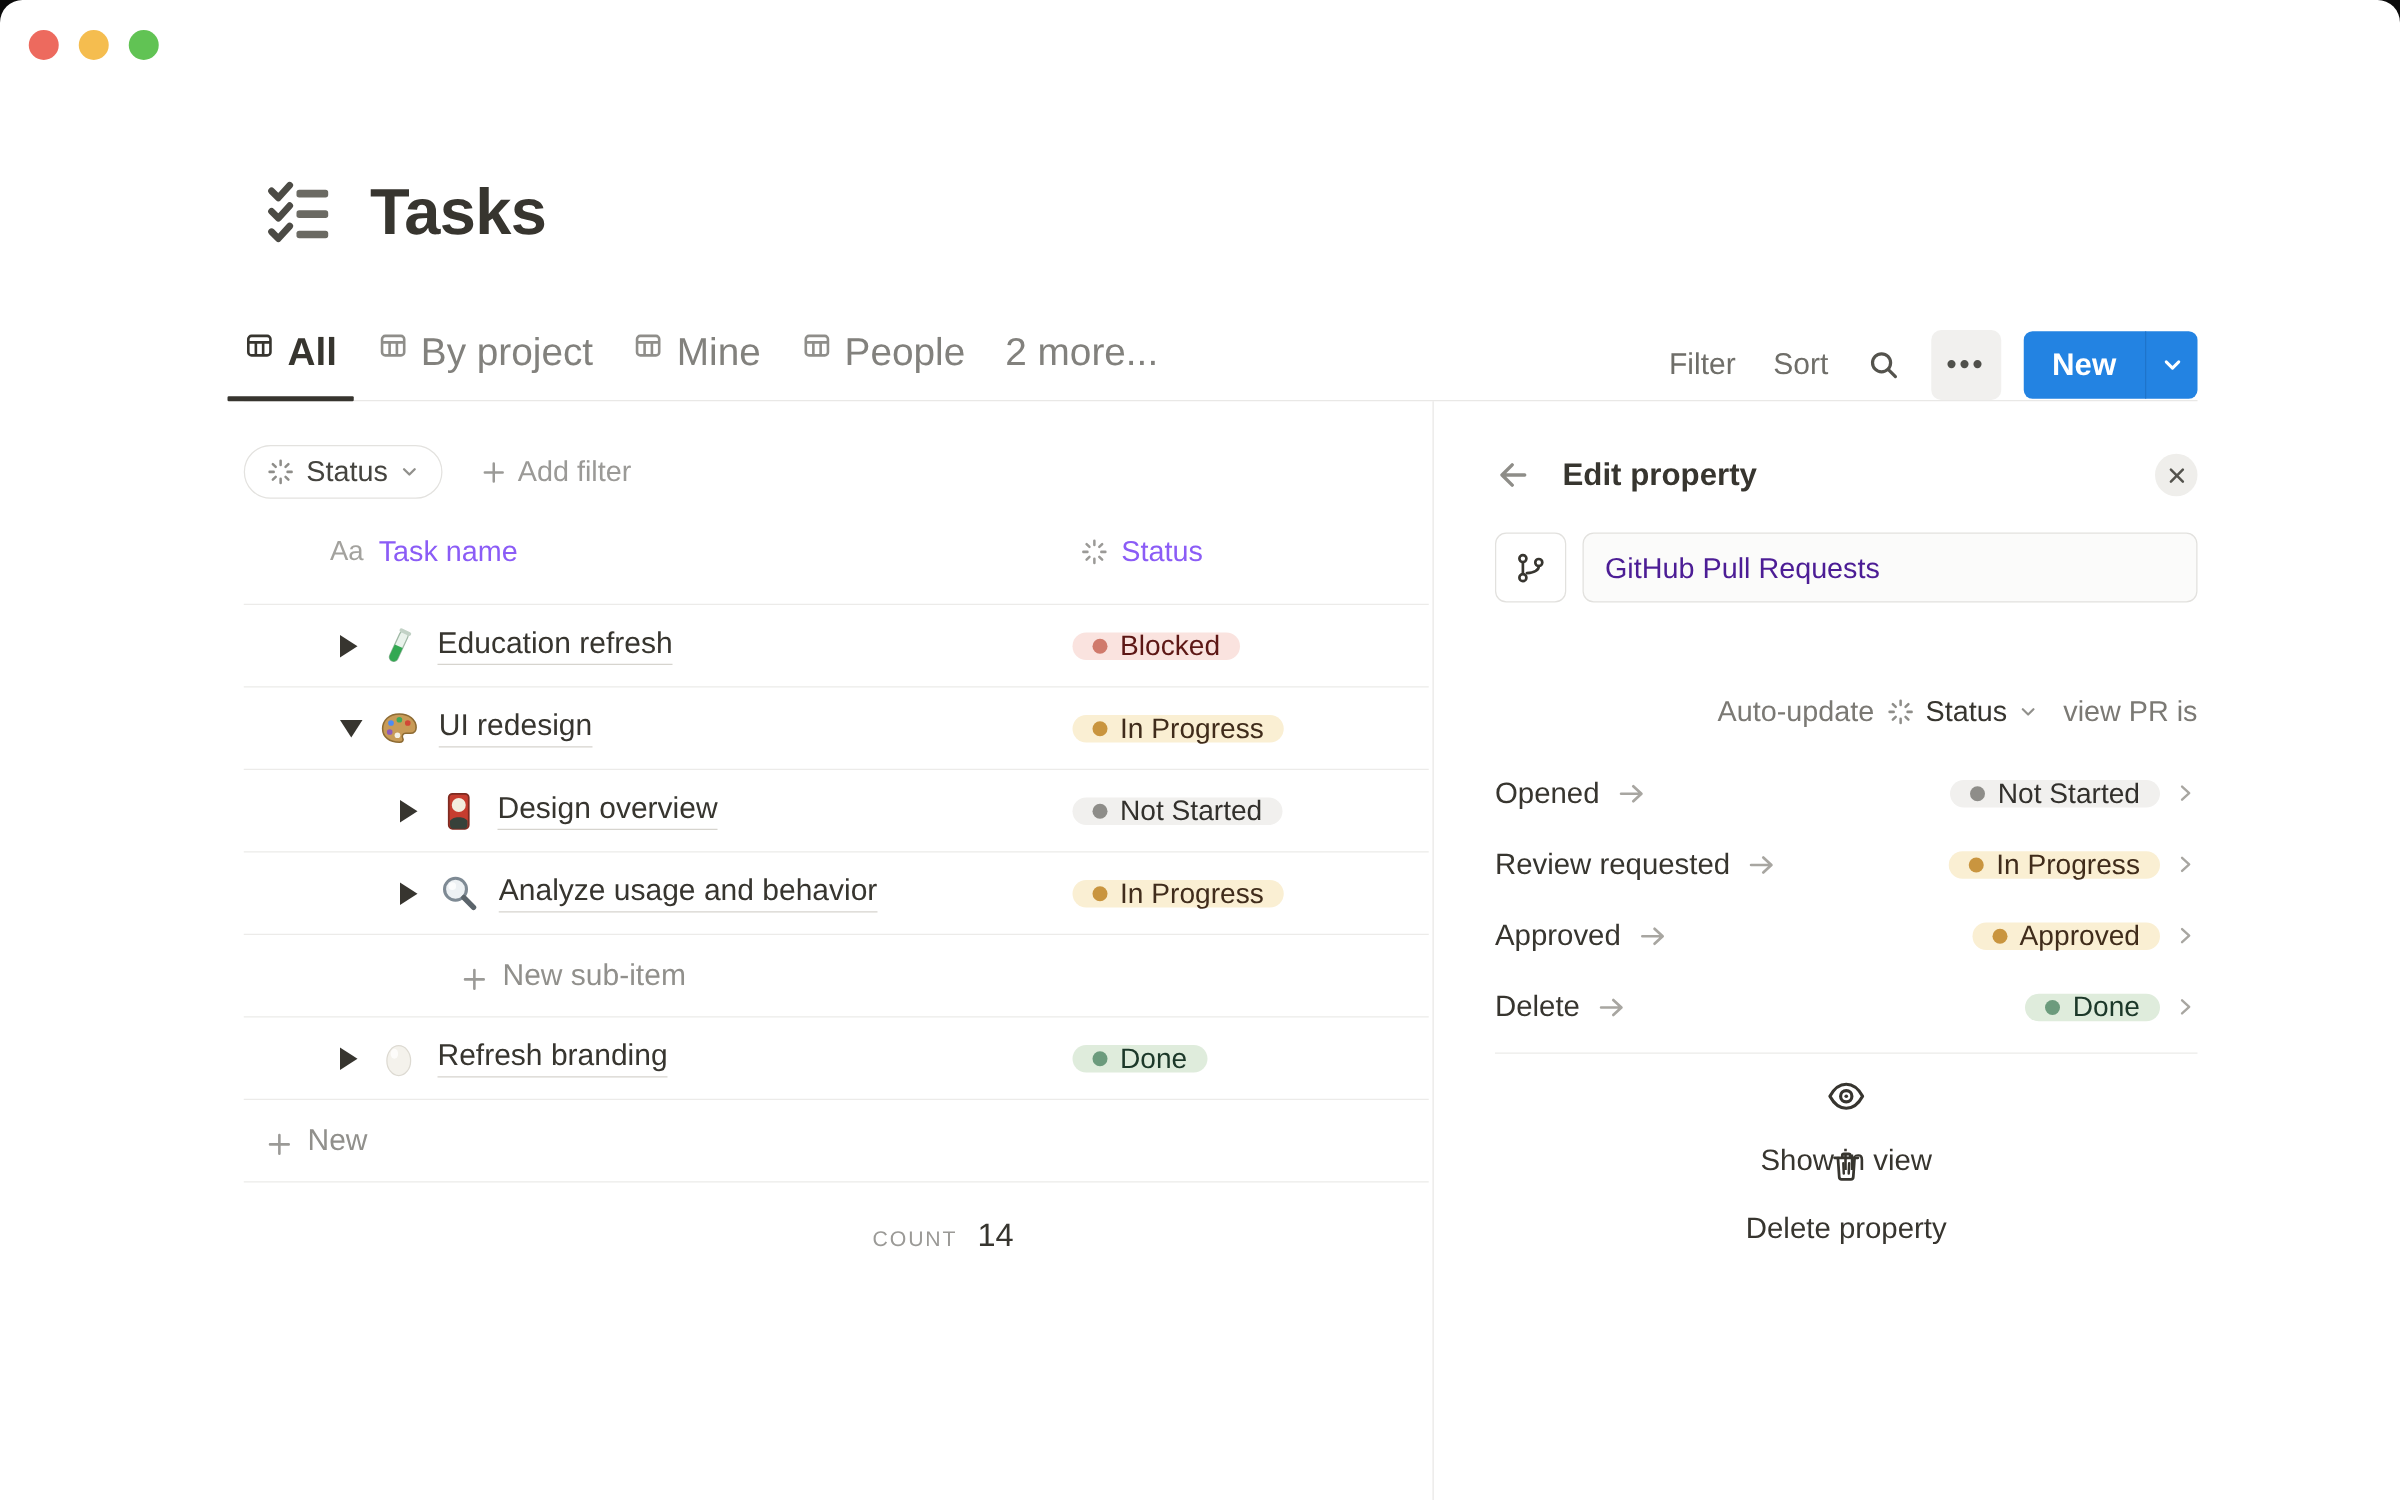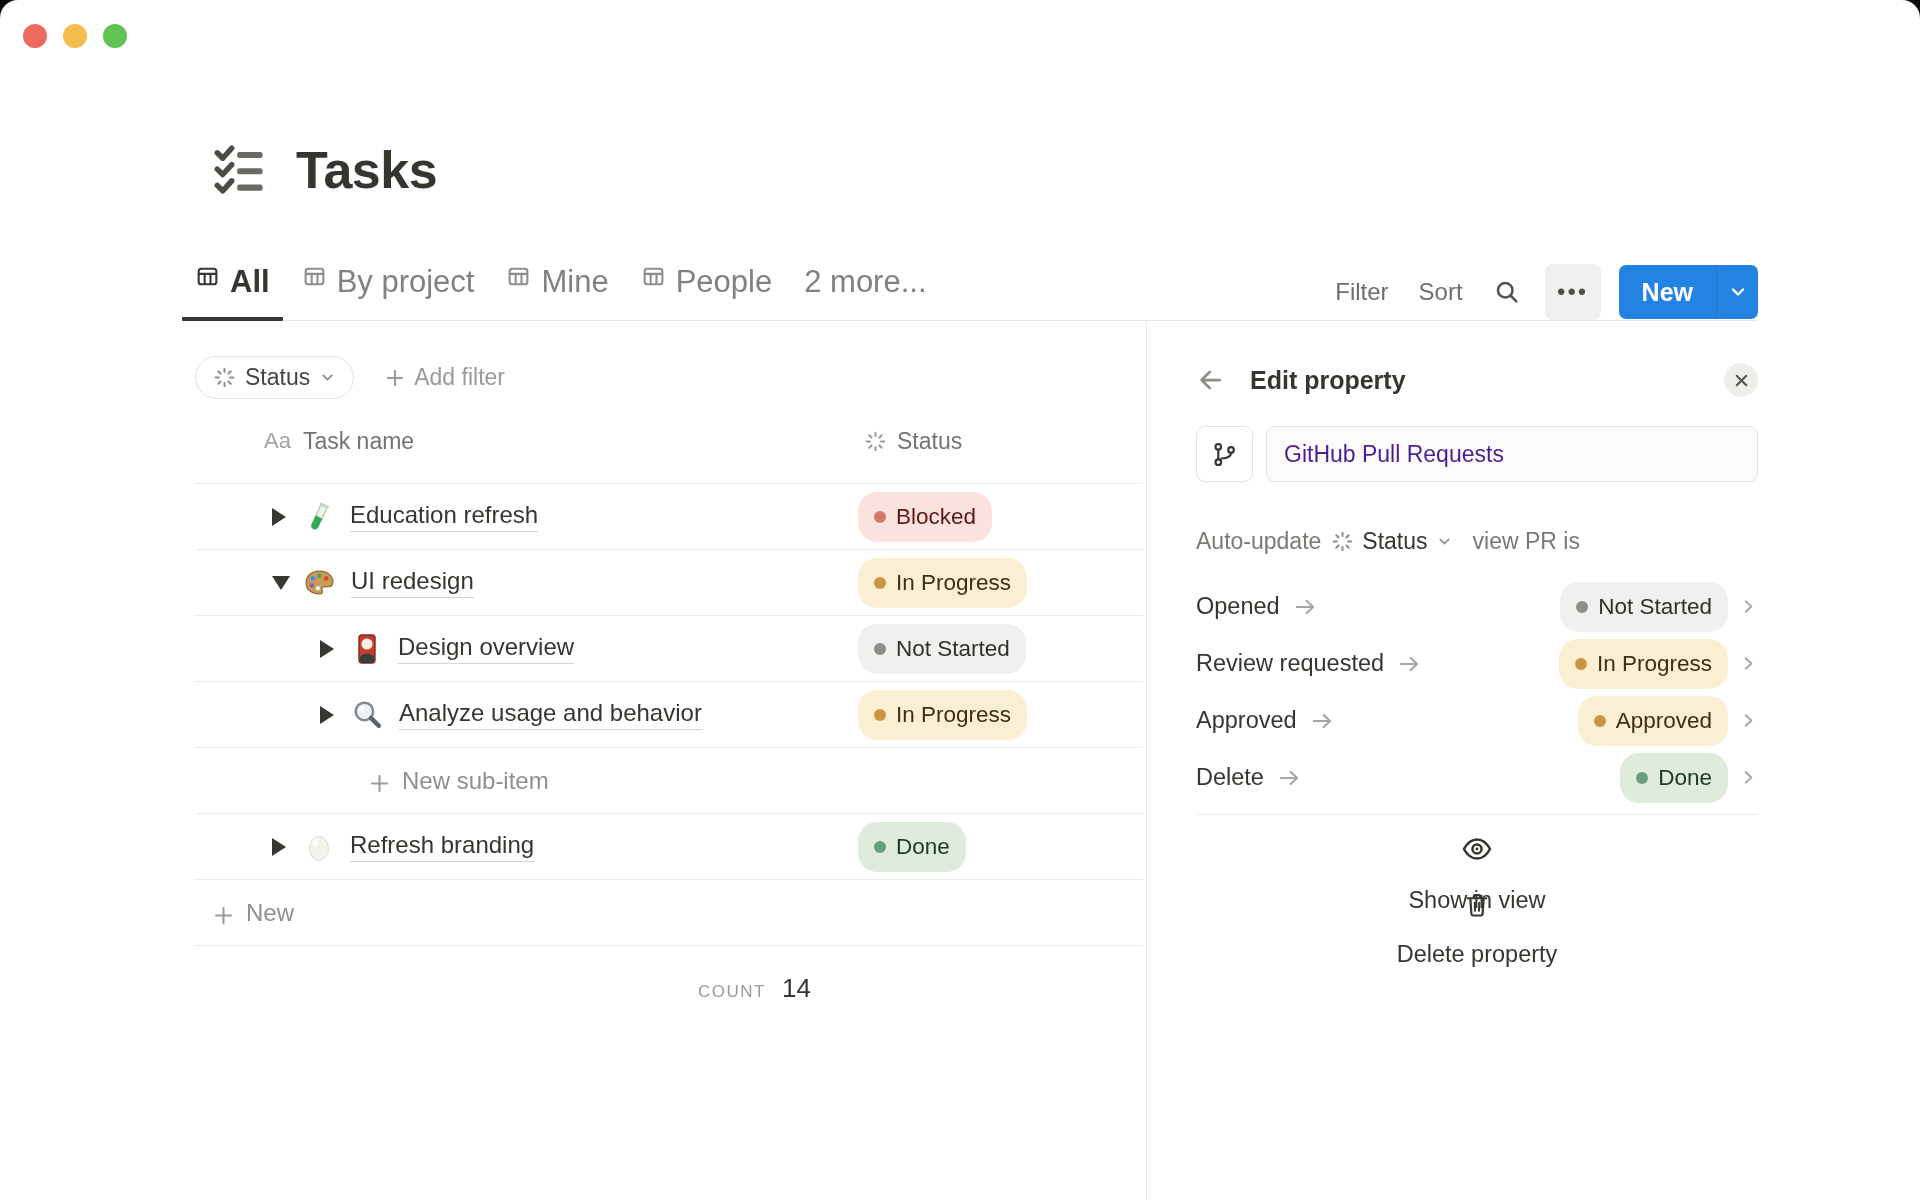--- a/index.html
+++ b/index.html
@@ -34,36 +34,36 @@
   
   .left-area { position:absolute; left:195px; top:321px; width:948px; }
   .filter-row { margin-top:35px; display:flex; align-items:center; }
   .status-chip { height:43px; border:1px solid #E3E2DF; border-radius:22px; display:flex; align-items:center; gap:9px; padding:0 17px; }
   .status-chip .chip-label { font-size:23px; color:#45443F; }
   .add-filter { margin-left:30px; display:flex; align-items:center; gap:8px; font-size:23px; color:#9B9A97; }
 
   .header-row { height:85px; display:flex; align-items:center; border-bottom:1px solid #ECEBE9; }
   .col-name-h { width:663px; display:flex; align-items:center; gap:12px; padding-left:69px; }
   .aa-glyph { font-size:22px; color:#A3A29E; }
-  .col-h-label { font-size:23px; color:#737373; }
+  .col-h-label { font-size:23px; color:#8b5cf6; }
   .col-status-h { display:flex; align-items:center; gap:10px; padding-left:6px; }
 
   .trow { height:66px; display:flex; align-items:center; border-bottom:1px solid #ECEBE9; }
   .cell-name { width:663px; display:flex; align-items:center; }
   .tri-right { width:0; height:0; border-top:9px solid transparent; border-bottom:9px solid transparent; border-left:14px solid #37352F; }
   .tri-down { width:0; height:0; border-left:9px solid transparent; border-right:9px solid transparent; border-top:14px solid #37352F; }
   .ind0 { margin-left:77px; }
   .ind1 { margin-left:125px; }
   .row-emoji { margin-left:17px; display:flex; }
   .task-link { margin-left:15px; font-size:24px; font-weight:500; color:#37352F; border-bottom:1.5px solid #D6D4CE; padding-bottom:2px; }
   .muted-row { font-size:24px; color:#91908C; display:flex; align-items:flex-end; gap:11px; }
   .p-sub { padding-left:173px; }
   .p-new { padding-left:17px; }
 
-  .badge { height:50px; border-radius:19px; display:inline-flex; align-items:center; gap:10px; padding:0 16px; font-size:22.5px; }
+  .badge { height:22px; border-radius:19px; display:inline-flex; align-items:center; gap:10px; padding:0 16px; font-size:22.5px; }
   .dot { width:12px; height:12px; border-radius:50%; }
   .b-red { background:#FAE3DF; color:#5D1715; } .b-red .dot{ background:#D07A6C; }
   .b-yellow { background:#FAEFD3; color:#402C1B; } .b-yellow .dot{ background:#C9953F; }
   .b-gray { background:#F1F0EE; color:#32302C; } .b-gray .dot{ background:#8E8D89; }
   .b-green { background:#DFECDC; color:#1C3829; } .b-green .dot{ background:#6C9B7D; }
 
   .count-row { margin-top:27px; display:flex; align-items:baseline; gap:16px; padding-left:503px; }
   .count-label { font-size:17px; letter-spacing:1.5px; color:#9B9A97; }
   .count-value { font-size:26px; color:#37352F; }
 
@@ -71,21 +71,21 @@
   .vdivider { position:absolute; left:1146px; top:321px; width:1px; height:879px; background:#E9E8E6; }
 
   
   .panel { position:absolute; left:1196px; top:352px; width:562px; }
   .panel-header { display:flex; align-items:center; height:56px; }
   .panel-title { margin-left:24px; font-size:25px; font-weight:700; color:#37352F; }
   .close-btn { margin-left:auto; width:34px; height:34px; border-radius:50%; background:#EFEEEB; display:flex; align-items:center; justify-content:center; }
   .prop-row { margin-top:18px; display:flex; gap:13px; height:56px; }
   .prop-type-btn { width:57px; height:56px; border:1px solid #E2E1DE; border-radius:9px; background:#fff; display:flex; align-items:center; justify-content:center; }
   .prop-input { flex:1; height:56px; border:1px solid #E2E1DE; border-radius:9px; background:#FBFBFA; font-size:23px; color:#4c1d95; padding:0 17px; font-family:inherit; outline:none; }
-  .auto-row { margin-top:44px; height:30px; display:flex; align-items:center; font-size:23px; color:#7B7974; }
+  .auto-row { margin-top:72px; height:30px; display:flex; align-items:center; font-size:23px; color:#7B7974;justify-content:flex-end; }
   .auto-prop { display:flex; align-items:center; gap:8px; margin:0 10px; color:#37352F; font-weight:500; }
   .auto-suffix { margin-left:10px; }
   .mappings { margin-top:22px; }
   .map-row { height:57px; display:flex; align-items:center; }
   .map-label { font-size:23.5px; color:#37352F; }
   .map-arrow { margin-left:12px; display:flex; }
   .map-right { margin-left:auto; display:flex; align-items:center; gap:11px; }
   .panel-divider { margin-top:8px; border-top:1px solid #ECEBE9; }
   .actions { margin-top:18px; }
   .action-row { height:58px; display:flex; align-items:center; gap:22px;flex-direction:column; }

